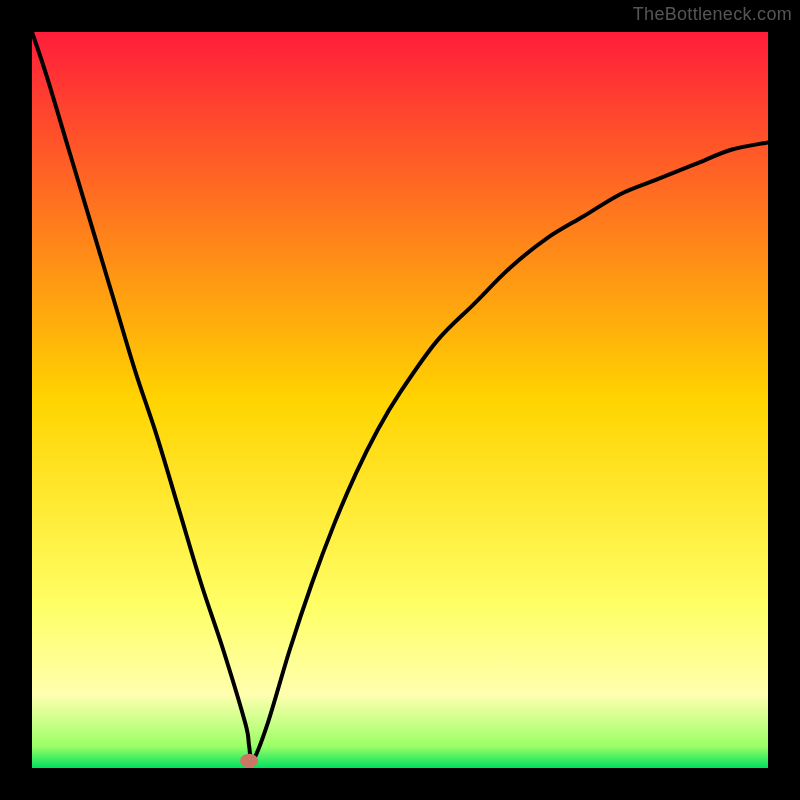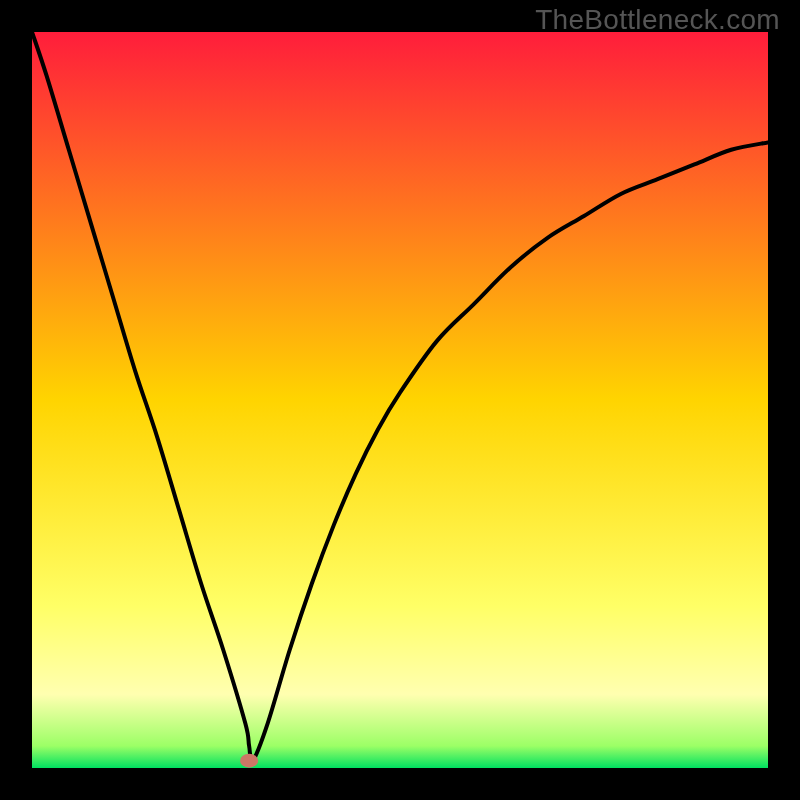--- a/index.html
+++ b/index.html
@@ -13,23 +13,23 @@
   }
   .frame {
     position: relative;
     width: 800px;
     height: 800px;
     background: #000;
   }
   .watermark {
     position: absolute;
     top: 4px;
-    right: 20px;
+    right: 8px;
     color: #555;
-    font-size: 28px;
+    font-size: 18px;
     font-weight: 500;
     letter-spacing: 0.3px;
     user-select: none;
     text-align: right;
   }
   .plot-wrap {
     position: absolute;
     left: 32px;
     top: 32px;
     width: 736px;

